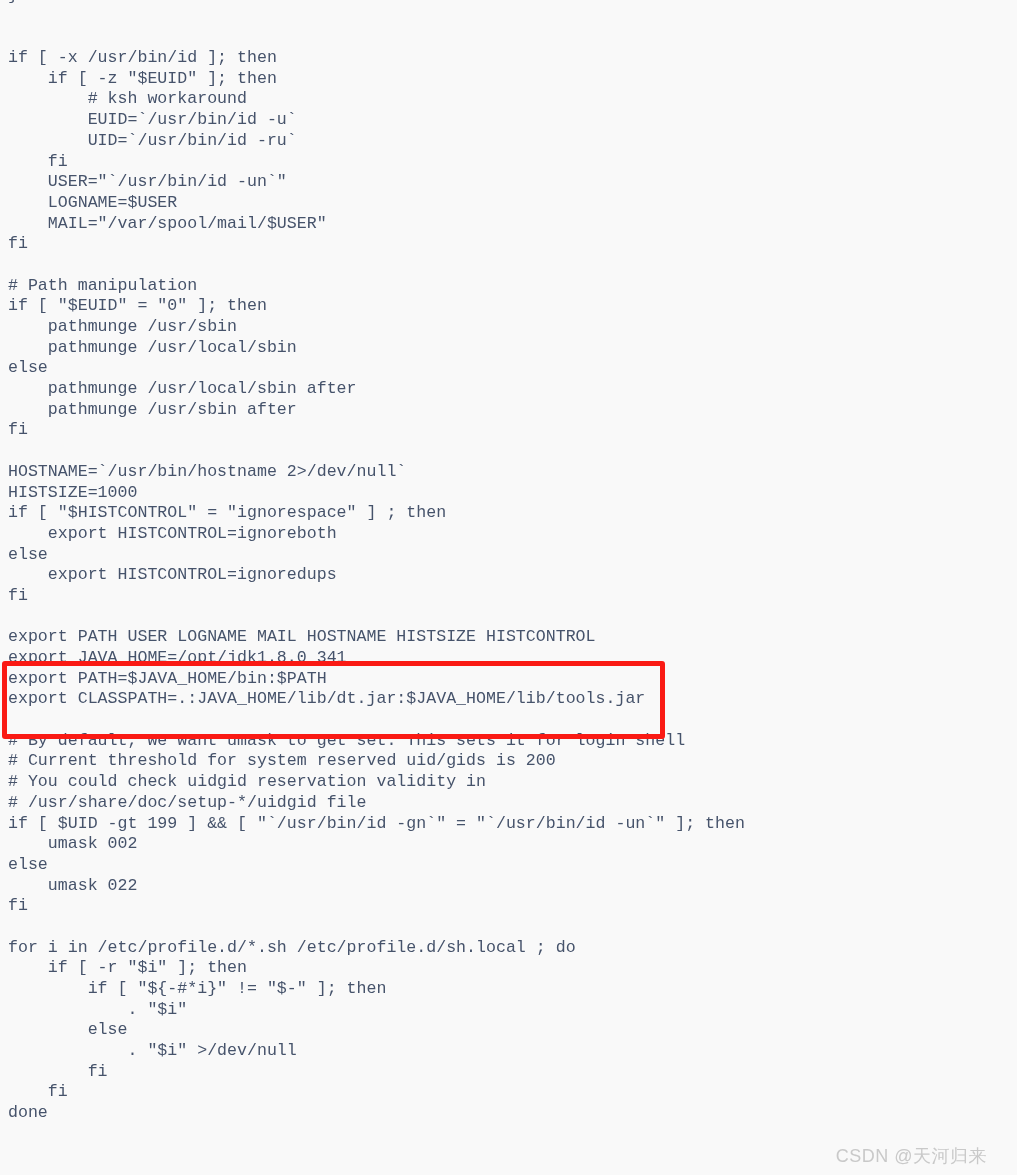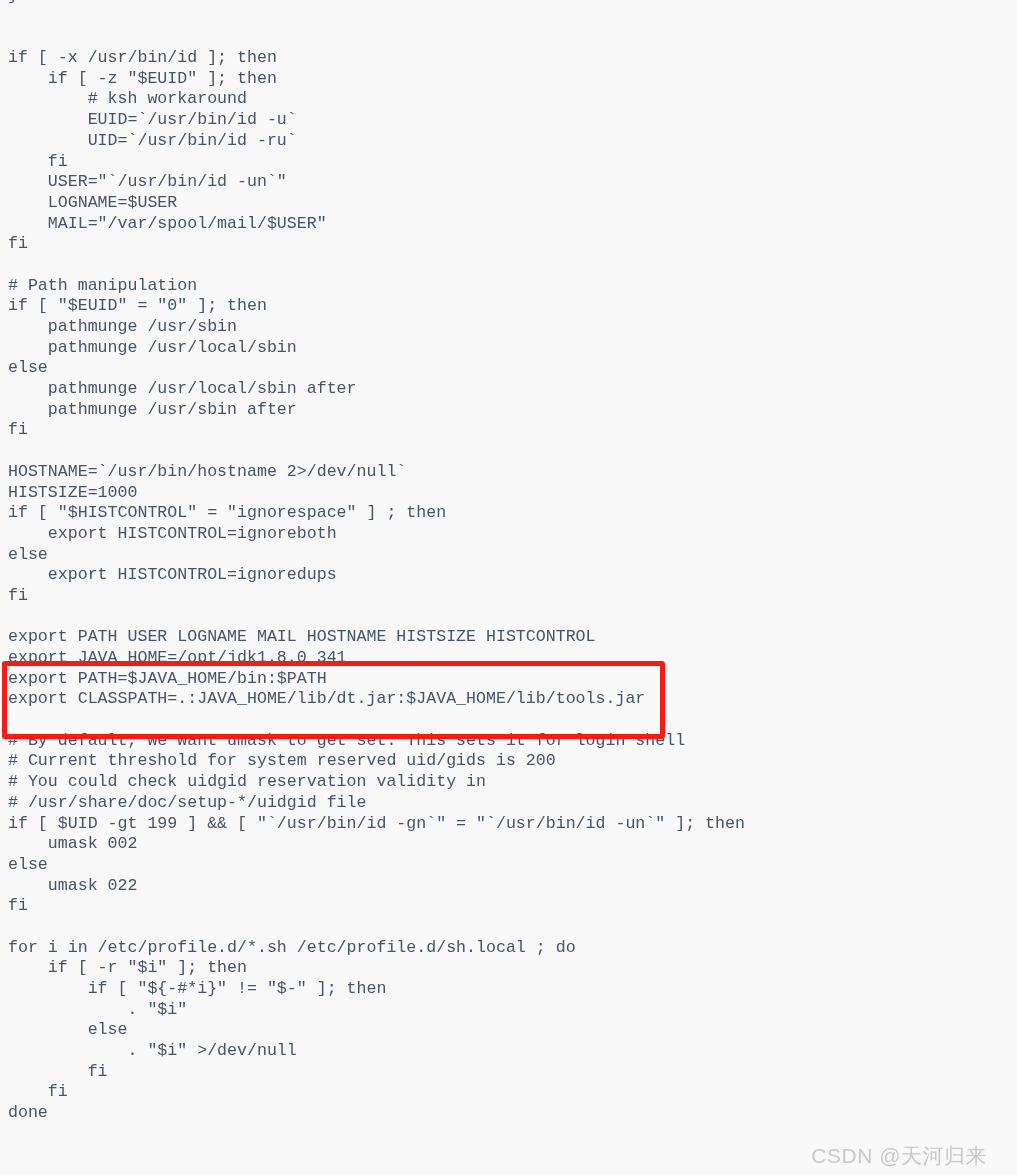--- a/index.html
+++ b/index.html
@@ -61,21 +61,21 @@
     pointer-events: none;
     background: transparent;
   }
 
   
   #watermark {
     position: absolute;
     right: 30px;
     bottom: 7px;
     font-family: "Liberation Sans", "DejaVu Sans", sans-serif;
-    font-size: 21px;
+    font-size: 18px;
     line-height: 24px;
     color: #c9c9c9;
     letter-spacing: 0.5px;
     white-space: nowrap;
     user-select: none;
   }
 
   
   #clipped-next-line {
     position: absolute;

